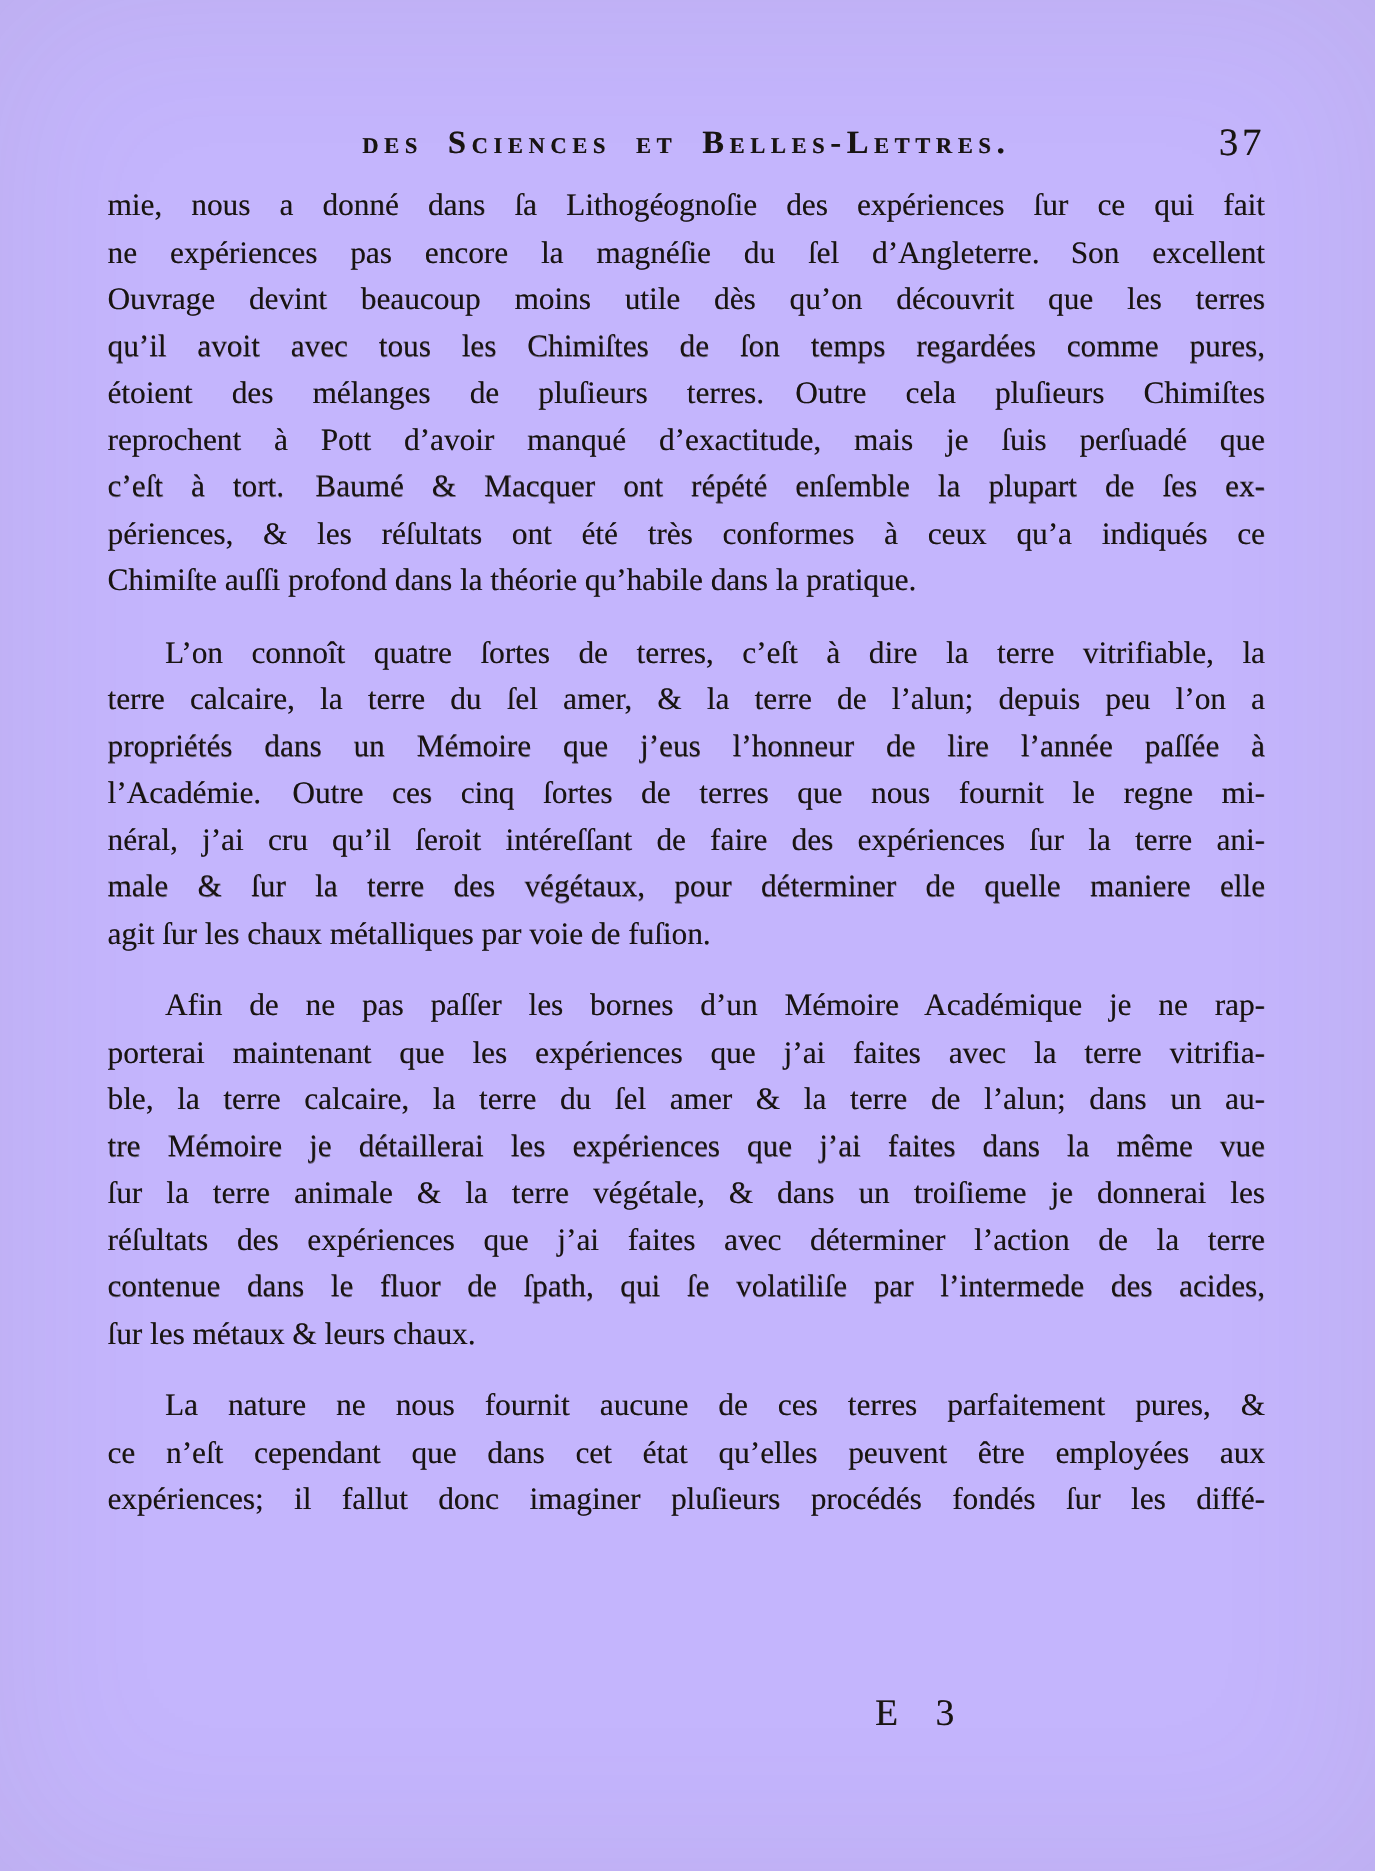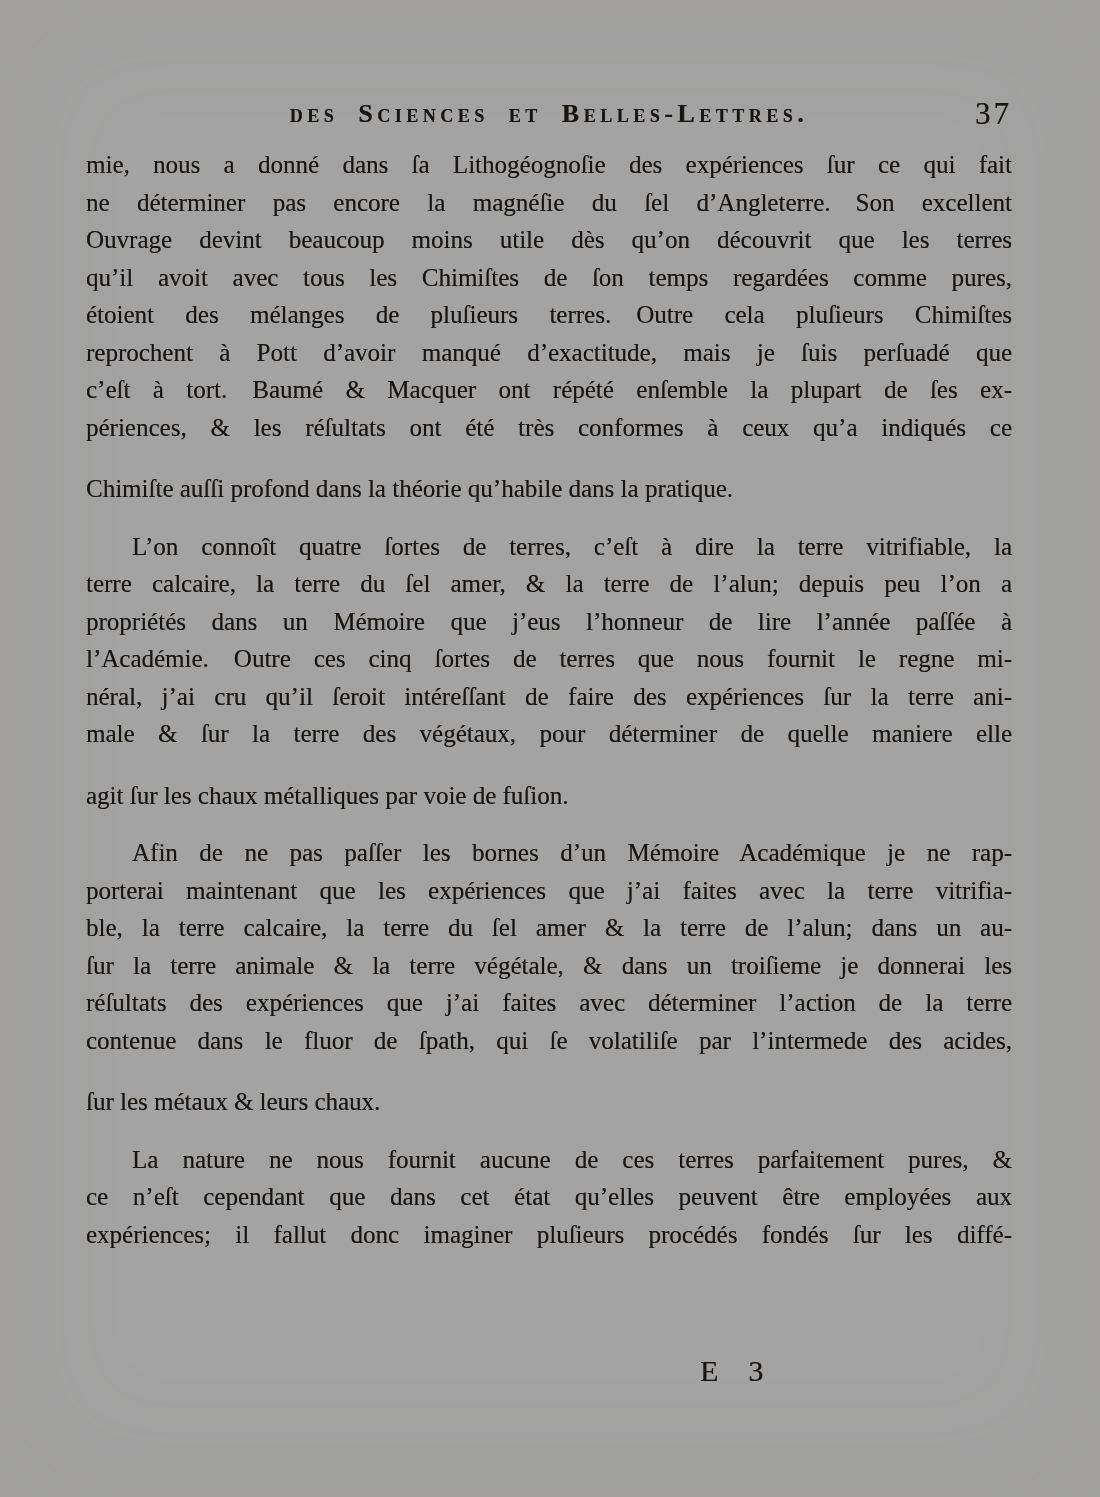--- a/index.html
+++ b/index.html
@@ -4,21 +4,21 @@
 <style>
   html, body {
     margin: 0;
     padding: 0;
     background: #ffffff;
   }
   .page {
     position: relative;
     width: 1100px;
     height: 1497px;
-    background: #a3a3a3;
+    background: #c4b5fd;
     color: #181411;
     font-family: "Liberation Serif", "DejaVu Serif", serif;
     box-shadow: inset 0 0 140px rgba(120, 108, 85, 0.09);
     overflow: hidden;
   }
   .header {
     position: absolute;
     top: 99px;
     left: 86px;
     width: 926px;
@@ -53,21 +53,20 @@
     font-size: 25px;
     line-height: 37.5px;
     text-shadow: 0.25px 0.3px 0.35px rgba(25, 18, 10, 0.5);
   }
   .line {
     text-align: justify;
     text-align-last: justify;
   }
   .line.last {
     text-align-last: left;
-    margin-top: 24px;
   }
   .para.indent .line:first-child {
     text-indent: 46px;
     margin-top: 20px;
   }
   .para + .para {
     margin-top: 14px;
   }
   .signature {
     position: absolute;
@@ -82,21 +81,21 @@
 
 <div class="page">
   <div class="header">
     <div class="running-title">des Sciences et Belles-Lettres.</div>
     <div class="page-number">37</div>
   </div>
 
   <div class="body">
       <div class="para">
         <div class="line">mie, nous a donné dans ſa Lithogéognoſie des expériences ſur ce qui fait</div>
-        <div class="line">ne déterminer pas encore la magnéſie du ſel d’Angleterre. Son excellent</div>
+        <div class="line">ne expériences pas encore la magnéſie du ſel d’Angleterre. Son excellent</div>
         <div class="line">Ouvrage devint beaucoup moins utile dès qu’on découvrit que les terres</div>
         <div class="line">qu’il avoit avec tous les Chimiſtes de ſon temps regardées comme pures,</div>
         <div class="line">étoient des mélanges de pluſieurs terres. Outre cela pluſieurs Chimiſtes</div>
         <div class="line">reprochent à Pott d’avoir manqué d’exactitude, mais je ſuis perſuadé que</div>
         <div class="line">c’eſt à tort. Baumé &amp; Macquer ont répété enſemble la plupart de ſes ex-</div>
         <div class="line">périences, &amp; les réſultats ont été très conformes à ceux qu’a indiqués ce</div>
         <div class="line last">Chimiſte auſſi profond dans la théorie qu’habile dans la pratique.</div>
       </div>
       <div class="para indent">
         <div class="line">L’on connoît quatre ſortes de terres, c’eſt à dire la terre vitrifiable, la</div>
@@ -104,20 +103,21 @@
         <div class="line">propriétés dans un Mémoire que j’eus l’honneur de lire l’année paſſée à</div>
         <div class="line">l’Académie. Outre ces cinq ſortes de terres que nous fournit le regne mi-</div>
         <div class="line">néral, j’ai cru qu’il ſeroit intéreſſant de faire des expériences ſur la terre ani-</div>
         <div class="line">male &amp; ſur la terre des végétaux, pour déterminer de quelle maniere elle</div>
         <div class="line last">agit ſur les chaux métalliques par voie de fuſion.</div>
       </div>
       <div class="para indent">
         <div class="line">Afin de ne pas paſſer les bornes d’un Mémoire Académique je ne rap-</div>
         <div class="line">porterai maintenant que les expériences que j’ai faites avec la terre vitrifia-</div>
         <div class="line">ble, la terre calcaire, la terre du ſel amer &amp; la terre de l’alun; dans un au-</div>
+        <div class="line">tre Mémoire je détaillerai les expériences que j’ai faites dans la même vue</div>
         <div class="line">ſur la terre animale &amp; la terre végétale, &amp; dans un troiſieme je donnerai les</div>
         <div class="line">réſultats des expériences que j’ai faites avec déterminer l’action de la terre</div>
         <div class="line">contenue dans le fluor de ſpath, qui ſe volatiliſe par l’intermede des acides,</div>
         <div class="line last">ſur les métaux &amp; leurs chaux.</div>
       </div>
       <div class="para indent">
         <div class="line">La nature ne nous fournit aucune de ces terres parfaitement pures, &amp;</div>
         <div class="line">ce n’eſt cependant que dans cet état qu’elles peuvent être employées aux</div>
         <div class="line">expériences; il fallut donc imaginer pluſieurs procédés fondés ſur les diffé-</div>
       </div>

